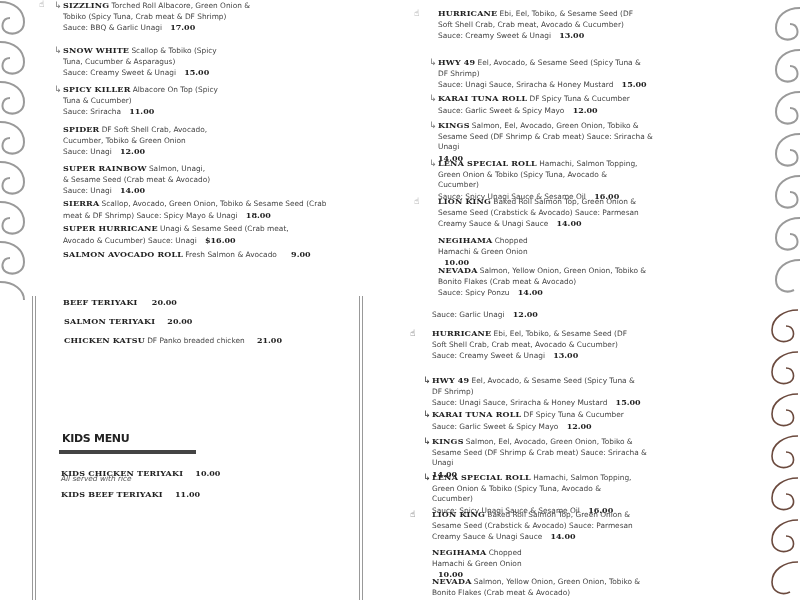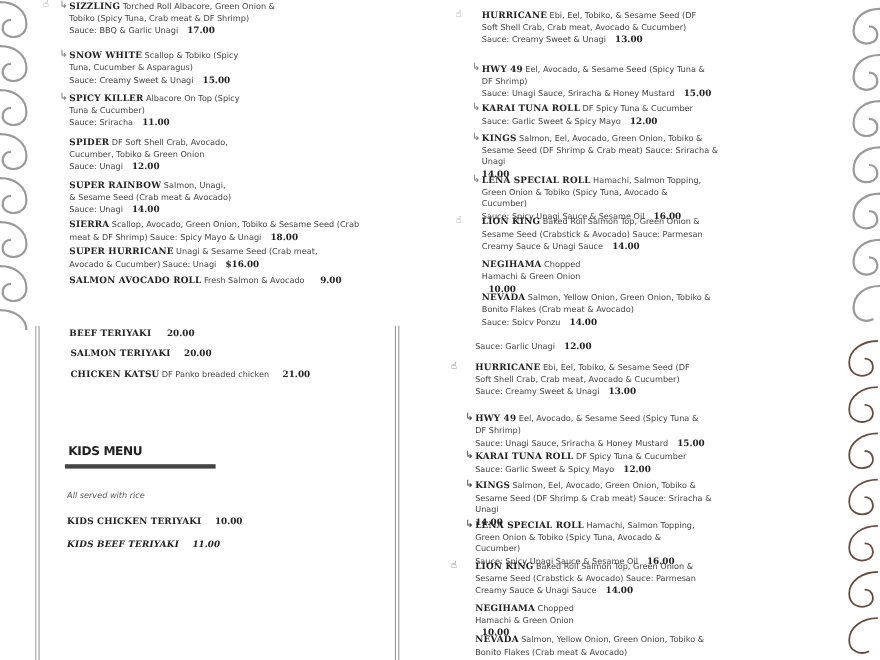--- a/index.html
+++ b/index.html
@@ -1,18 +1,18 @@
 <!DOCTYPE html>
 <html><head>
 <meta charset="utf-8">
 <style>
   html, body { margin:0; padding:0; }
   body { width:800px; height:600px; position:relative; overflow:hidden; background:#ffffff;
          font-family:"Liberation Sans", sans-serif; color:#333; }
-  .abs { position:absolute; }
+  .abs { position:absolute;margin-top:28px; }
   .panel { position:absolute; background:#fff; overflow:hidden; }
   .item { position:absolute; font-size:8px; line-height:10.5px; color:#444; }
   .item .name { font-family:"DejaVu Serif", serif; font-weight:bold; color:#222; font-size:8px; letter-spacing:0.2px; }
   .item .price { font-family:"DejaVu Serif", serif; font-weight:bold; color:#222; margin-left:6px;text-align:right; }
   .item .desc { font-family:"DejaVu Sans", sans-serif; font-size:7.4px; }
   .hand { position:absolute; font-size:9px; color:#777; font-family:"DejaVu Sans", sans-serif; }
   .border-strip { position:absolute; overflow:hidden; }
   .border-strip svg { display:block; }
   .frame-line { position:absolute; background:#999; width:1px; }
   .kids-title { font-family:"DejaVu Sans", sans-serif; font-weight:bold; font-size:11px; color:#222; letter-spacing:-0.3px; }
@@ -148,21 +148,21 @@
   </div>
 
   <div class="abs kids-title" style="left:30px;top:108px;">KIDS MENU</div>
   <div class="abs kids-bar" style="left:27px;top:126px;width:137px;"></div>
   <div class="abs italic-note" style="left:29px;top:150px;">All served with rice</div>
 
   <div class="item" style="left:29px;top:172px;">
     <span class="name">KIDS CHICKEN TERIYAKI</span>
     <span class="price" style="margin-left:10px;">10.00</span>
   </div>
-  <div class="item" style="left:29px;top:193px;font-style:italic;">
+  <div class="item" style="left:29px;top:193px;">
     <span class="name">KIDS BEEF TERIYAKI</span>
     <span class="price" style="margin-left:10px;">11.00</span>
   </div>
 </div>
 
 <div class="panel" style="left:400px;top:0;width:370px;height:296px;">
   <div class="item" style="left:38px;top:8px;width:210px;">
     <span class="hand" style="left:-24px;top:0;">☝</span>
     <span class="name">HURRICANE</span>
     <span class="desc">Ebi, Eel, Tobiko, &amp; Sesame Seed (DF Soft Shell Crab, Crab meat, Avocado &amp; Cucumber)</span><br>

